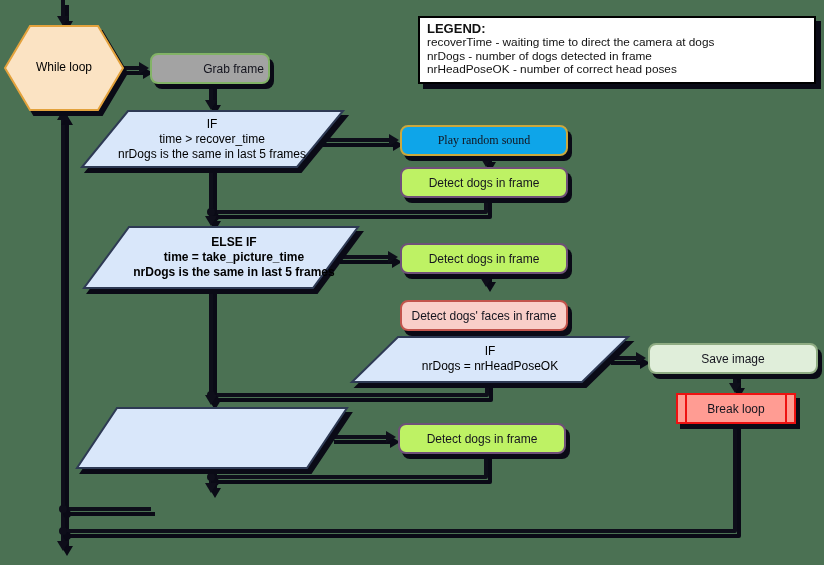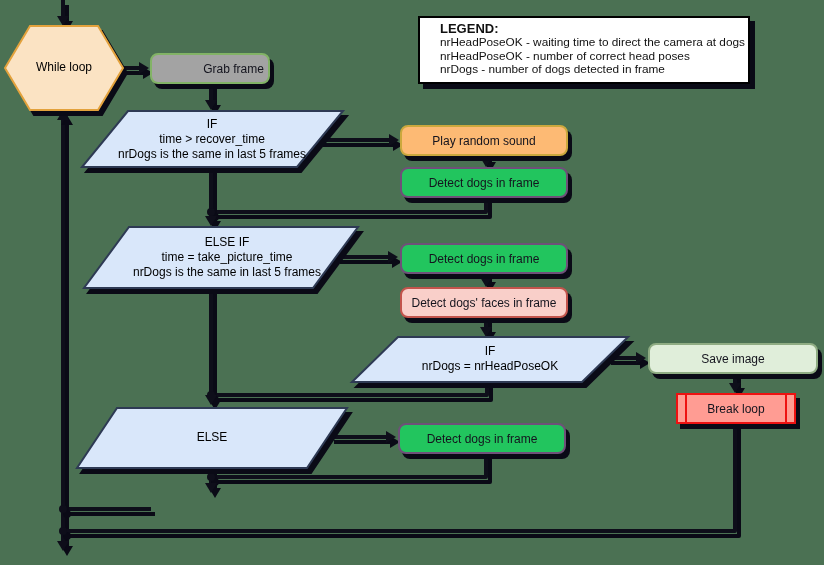--- a/index.html
+++ b/index.html
@@ -24,37 +24,37 @@
   .node{
     position:absolute;
     display:flex;align-items:center;justify-content:center;
     font-size:12px;color:#14141E;text-align:center;
     border:2px solid;border-radius:8px;
     box-shadow:4px 5px 0 #0A0A16;
     box-sizing:border-box;
   }
   .green{background:#a3a3a3;border-color:#82B366;padding-left:47px;}
   .lightgreen{background:#E0EEDA;border-color:#8FAC83;}
-  .yellow{background:#fdba74;border-color:#CBA83D;}
-  .purple{background:#22c55e;border-color:#6F5079;align-items:center;}
-  .pink{background:#F9CFC9;border-color:#C2544C;}
+  .yellow{background:#0ea5e9;border-color:#CBA83D;font-family:Liberation Serif, serif;}
+  .purple{background:#bef264;border-color:#6F5079;align-items:center;}
+  .pink{background:#F9CFC9;border-color:#C2544C;margin-top:13px;}
   .red{background:#FF9C93;border-color:#EE1111;border-radius:0;}
   .bar{position:absolute;top:0;bottom:0;width:2px;background:#EE1111;}
   .bar-l{left:7px;} .bar-r{right:7px;}
   .slabel{
     position:absolute;
     font-size:12px;line-height:15px;color:#000000;
     text-align:center;white-space:pre-line;
     pointer-events:none;
   }
   .legend{
-    position:absolute;left:418px;top:16px;width:332px;
+    position:absolute;left:418px;top:16px;width:398px;
     background:#FFFFFF;border:2px solid #000000;
     box-shadow:5px 5px 0 #0A0A16;
-    padding:3px 7px 5px 20px;box-sizing:border-box;
+    padding:3px 7px 5px 7px;box-sizing:border-box;
     color:#111111;
   }
   .legend .title{font-weight:bold;font-size:13px;line-height:15px;}
   .legend .line{font-size:11.8px;line-height:13.5px;white-space:nowrap;}
 </style>
 </head>
 <body>
 
 <div class="canvas">
 
@@ -108,26 +108,25 @@
     <polygon class="shape para" points="128,111 343,111 297,167 82,167"></polygon>
     <polygon class="shape para" points="129,227 358,227 313,288 84,288"></polygon>
     <polygon class="shape para" points="398,337 628,337 582,382 352,382"></polygon>
     <polygon class="shape para" points="117,408 347,408 307,468 77,468"></polygon>
   </svg>
 
   <div class="slabel" style="left:5px;top:60px;width:118px;">While loop</div>
   <div class="slabel" style="left:82px;top:117px;width:260px;">IF
 time &gt; recover_time
 nrDogs is the same in last 5 frames</div>
-  <div class="slabel" style="left:97px;top:235px;width:260px;">ELSE IF
+  <div class="slabel" style="left:104px;top:235px;width:260px;font-weight:bold;">ELSE IF
 time = take_picture_time
 nrDogs is the same in last 5 frames</div>
   <div class="slabel" style="left:360px;top:344px;width:260px;">IF
 nrDogs = nrHeadPoseOK</div>
-  <div class="slabel" style="left:82px;top:430px;width:260px;">ELSE</div>
 
   <div class="node green" style="left:150px;top:53px;width:120px;height:31px;">
     <span>Grab frame</span>
   </div>
   <div class="node yellow" style="left:400px;top:125px;width:168px;height:31px;">
     <span>Play random sound</span>
   </div>
   <div class="node purple" style="left:400px;top:167px;width:168px;height:31px;">
     <span>Detect dogs in frame</span>
   </div>
@@ -144,18 +143,18 @@
     <div class="bar bar-l"></div>
     <div class="bar bar-r"></div>
     <span>Break loop</span>
   </div>
   <div class="node purple" style="left:398px;top:423px;width:168px;height:31px;">
     <span>Detect dogs in frame</span>
   </div>
 
   <div class="legend">
     <div class="title">LEGEND:</div>
-    <div class="line">nrHeadPoseOK - waiting time to direct the camera at dogs</div>
+    <div class="line">recoverTime - waiting time to direct the camera at dogs</div>
+    <div class="line">nrDogs - number of dogs detected in frame</div>
     <div class="line">nrHeadPoseOK - number of correct head poses</div>
-    <div class="line">nrDogs - number of dogs detected in frame</div>
   </div>
 
 </div>
 
 </body></html>

